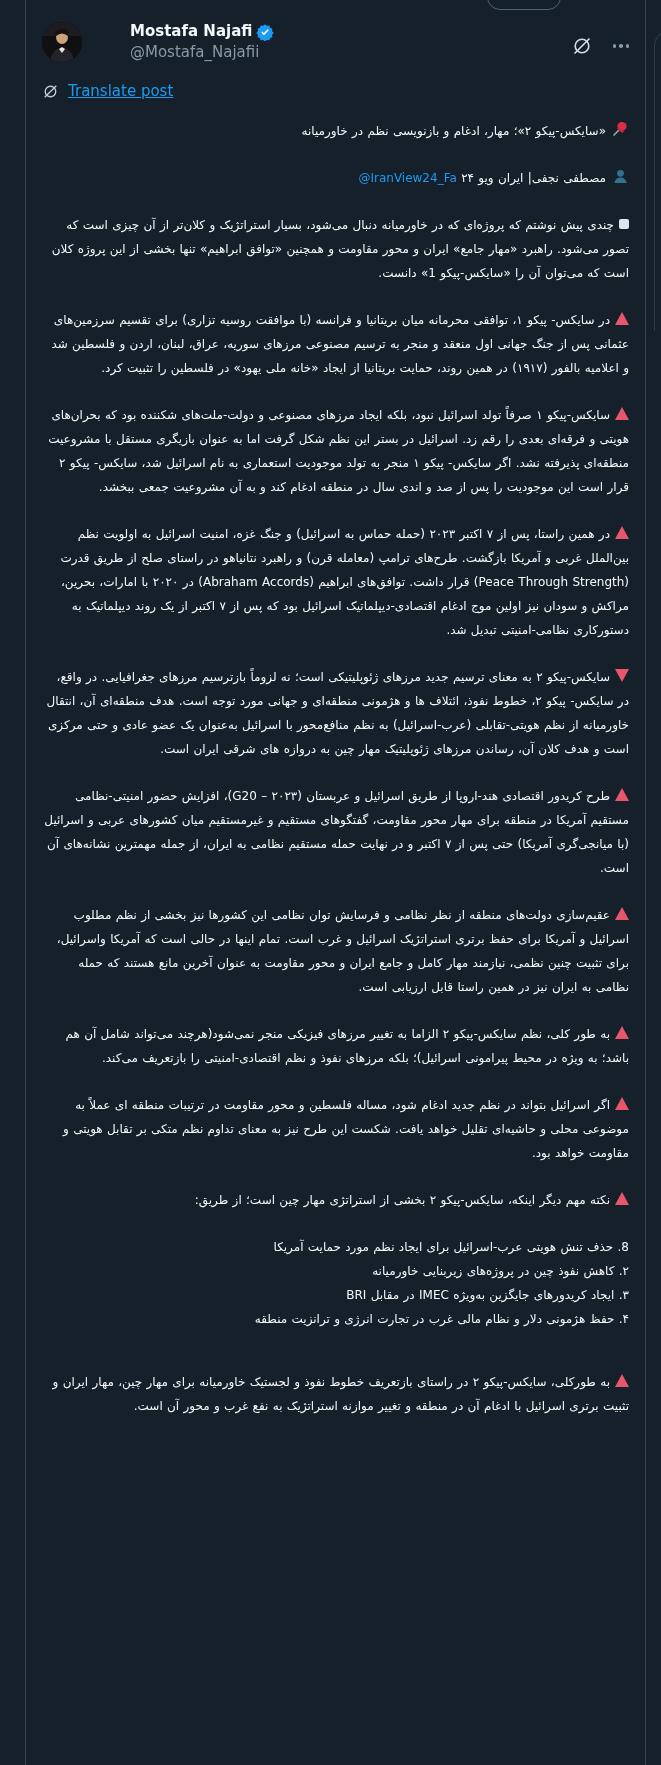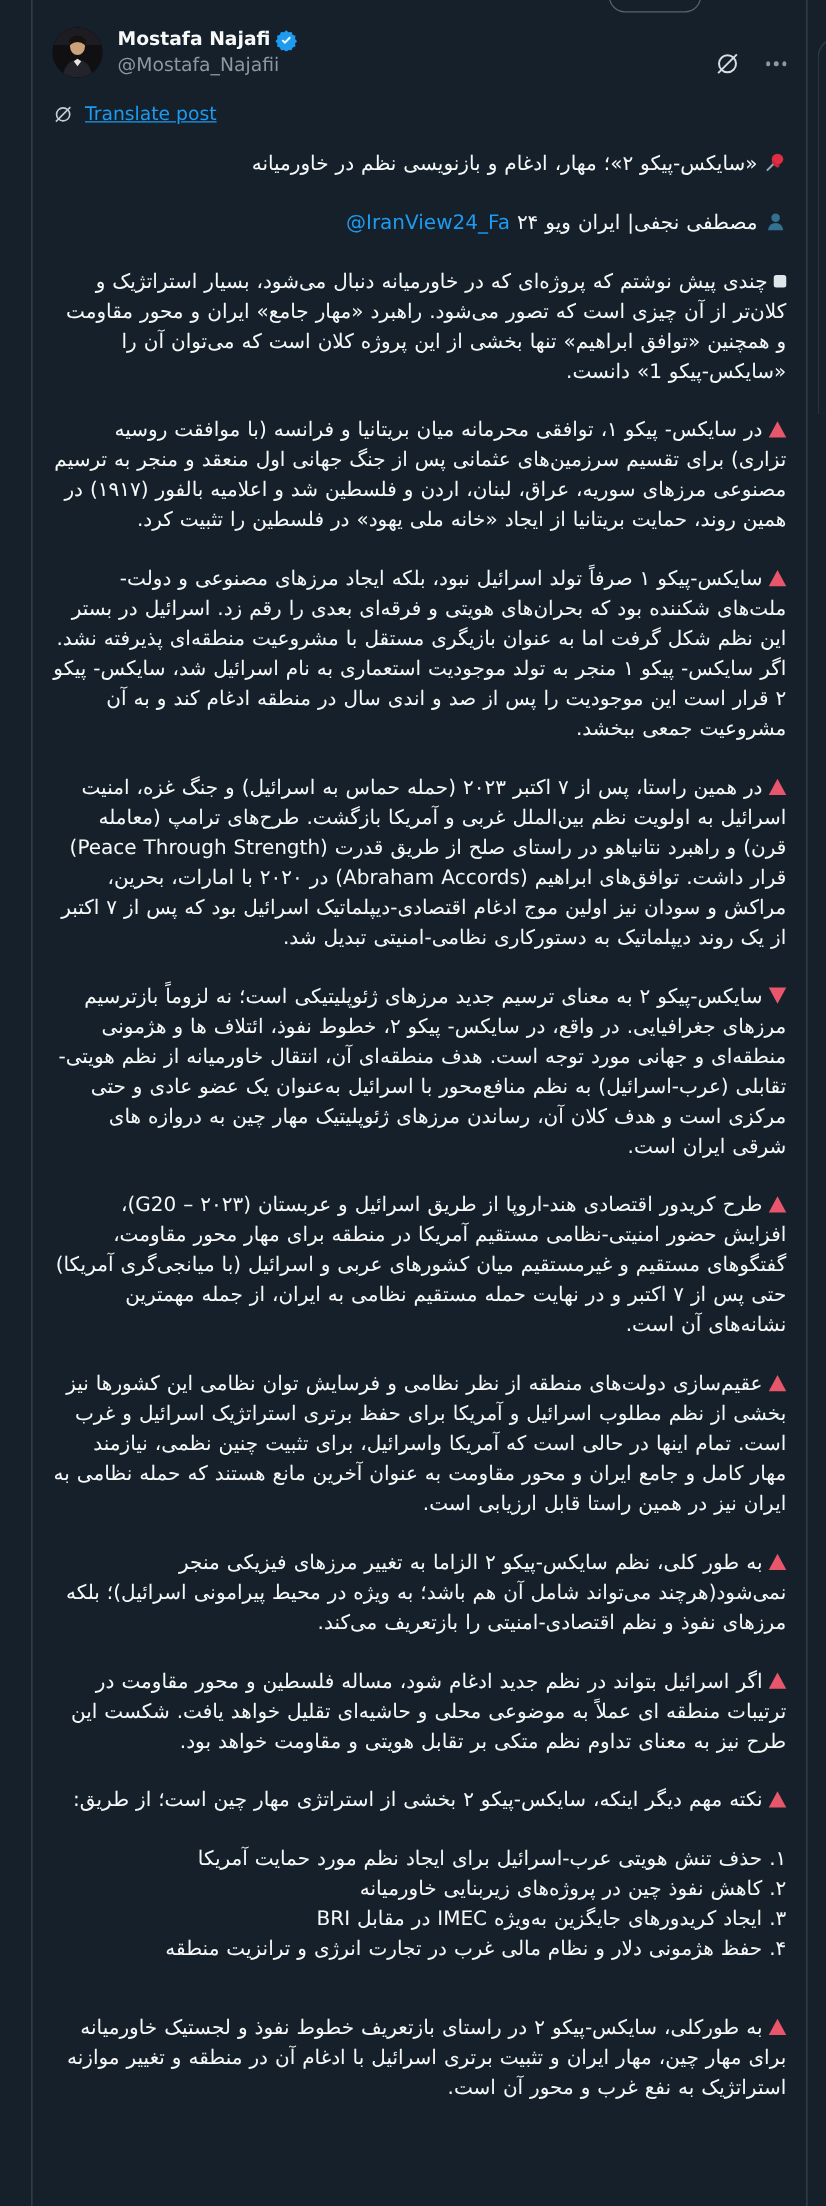--- a/index.html
+++ b/index.html
@@ -16,21 +16,21 @@
     border:1px solid #536471;border-radius:13px;background:transparent;
   }
   .right-rail-arc{
     position:absolute;left:654px;top:30px;width:40px;height:300px;
     border-left:1px solid #2f3c48;border-top:1px solid #2f3c48;
     border-top-left-radius:16px;
   }
   .content{position:absolute;left:26px;top:0;width:619px;}
 
   
-  .header{display:flex;align-items:flex-end;padding:22px 16px 0 16px;}
+  .header{display:flex;align-items:center;padding:22px 16px 0 16px;gap:36px;}
   .avatar{
     width:40px;height:40px;border-radius:50%;overflow:hidden;flex:0 0 40px;
     background:#0b0b0d;cursor:pointer;
   }
   .id-block{margin-left:12px;display:flex;flex-direction:column;line-height:19px;}
   .name-row{display:flex;align-items:center;gap:4px;}
   .display-name{font-weight:bold;font-size:15px;color:#f7f9f9;cursor:pointer;}
   .badge{width:18px;height:18px;display:inline-block;}
   .handle{font-size:15px;color:#8b98a5;margin-top:2px;}
   .header-actions{margin-left:auto;display:flex;align-items:center;gap:20px;margin-top:8px;}
@@ -38,21 +38,21 @@
   .dots{display:flex;gap:3px;align-items:center;}
   .dots i{width:3.5px;height:3.5px;border-radius:50%;background:#8b98a5;display:block;}
 
   
   .translate-row{display:flex;align-items:center;gap:9px;padding:0 16px;margin-top:20px;cursor:pointer;}
   .translate-label{color:#1d9bf0;font-size:15px;text-decoration:underline;}
 
   
   .tweet-body{
     direction:rtl;padding:0 16px;margin-top:19px;
-    font-size:16px;line-height:24px;color:#f7f9f9;
+    font-size:12px;line-height:24px;color:#f7f9f9;
     word-spacing:0.5px;
   }
   .para{margin:0 0 23px 0;}
   .para:last-child{margin-bottom:0;margin-top:39px;}
   .blt{display:inline-block;vertical-align:-1px;margin-left:5px;}
   .blt-square{width:10px;height:10px;background:#dfe6ea;border-radius:2px;vertical-align:0;}
   .blt-tri-up{
     width:0;height:0;border-left:7.5px solid transparent;border-right:7.5px solid transparent;
     border-bottom:13px solid #e8566b;
   }
@@ -180,21 +180,21 @@
 
     <div class="para">
       <span class="blt blt-tri-up"></span><span>اگر اسرائیل بتواند در نظم جدید ادغام شود، مساله فلسطین و محور مقاومت در ترتیبات منطقه ای عملاً به موضوعی محلی و حاشیه‌ای تقلیل خواهد یافت. شکست این طرح نیز به معنای تداوم نظم متکی بر تقابل هویتی و مقاومت خواهد بود.</span>
     </div>
 
     <div class="para">
       <span class="blt blt-tri-up"></span><span>نکته مهم دیگر اینکه، سایکس-پیکو ۲ بخشی از استراتژی مهار چین است؛ از طریق:</span>
     </div>
 
     <div class="para">
-      <div>۱. حذف تنش هویتی عرب-اسرائیل برای ایجاد نظم مورد حمایت آمریکا</div>
+      <div>8. حذف تنش هویتی عرب-اسرائیل برای ایجاد نظم مورد حمایت آمریکا</div>
       <div>۲. کاهش نفوذ چین در پروژه‌های زیربنایی خاورمیانه</div>
       <div>۳. ایجاد کریدورهای جایگزین به‌ویژه IMEC در مقابل BRI</div>
       <div>۴. حفظ هژمونی دلار و نظام مالی غرب در تجارت انرژی و ترانزیت منطقه</div>
     </div>
 
     <div class="para">
       <span class="blt blt-tri-up"></span><span>به طورکلی، سایکس-پیکو ۲ در راستای بازتعریف خطوط نفوذ و لجستیک خاورمیانه برای مهار چین، مهار ایران و تثبیت برتری اسرائیل با ادغام آن در منطقه و تغییر موازنه استراتژیک به نفع غرب و محور آن است.</span>
     </div>
 
   </div>

